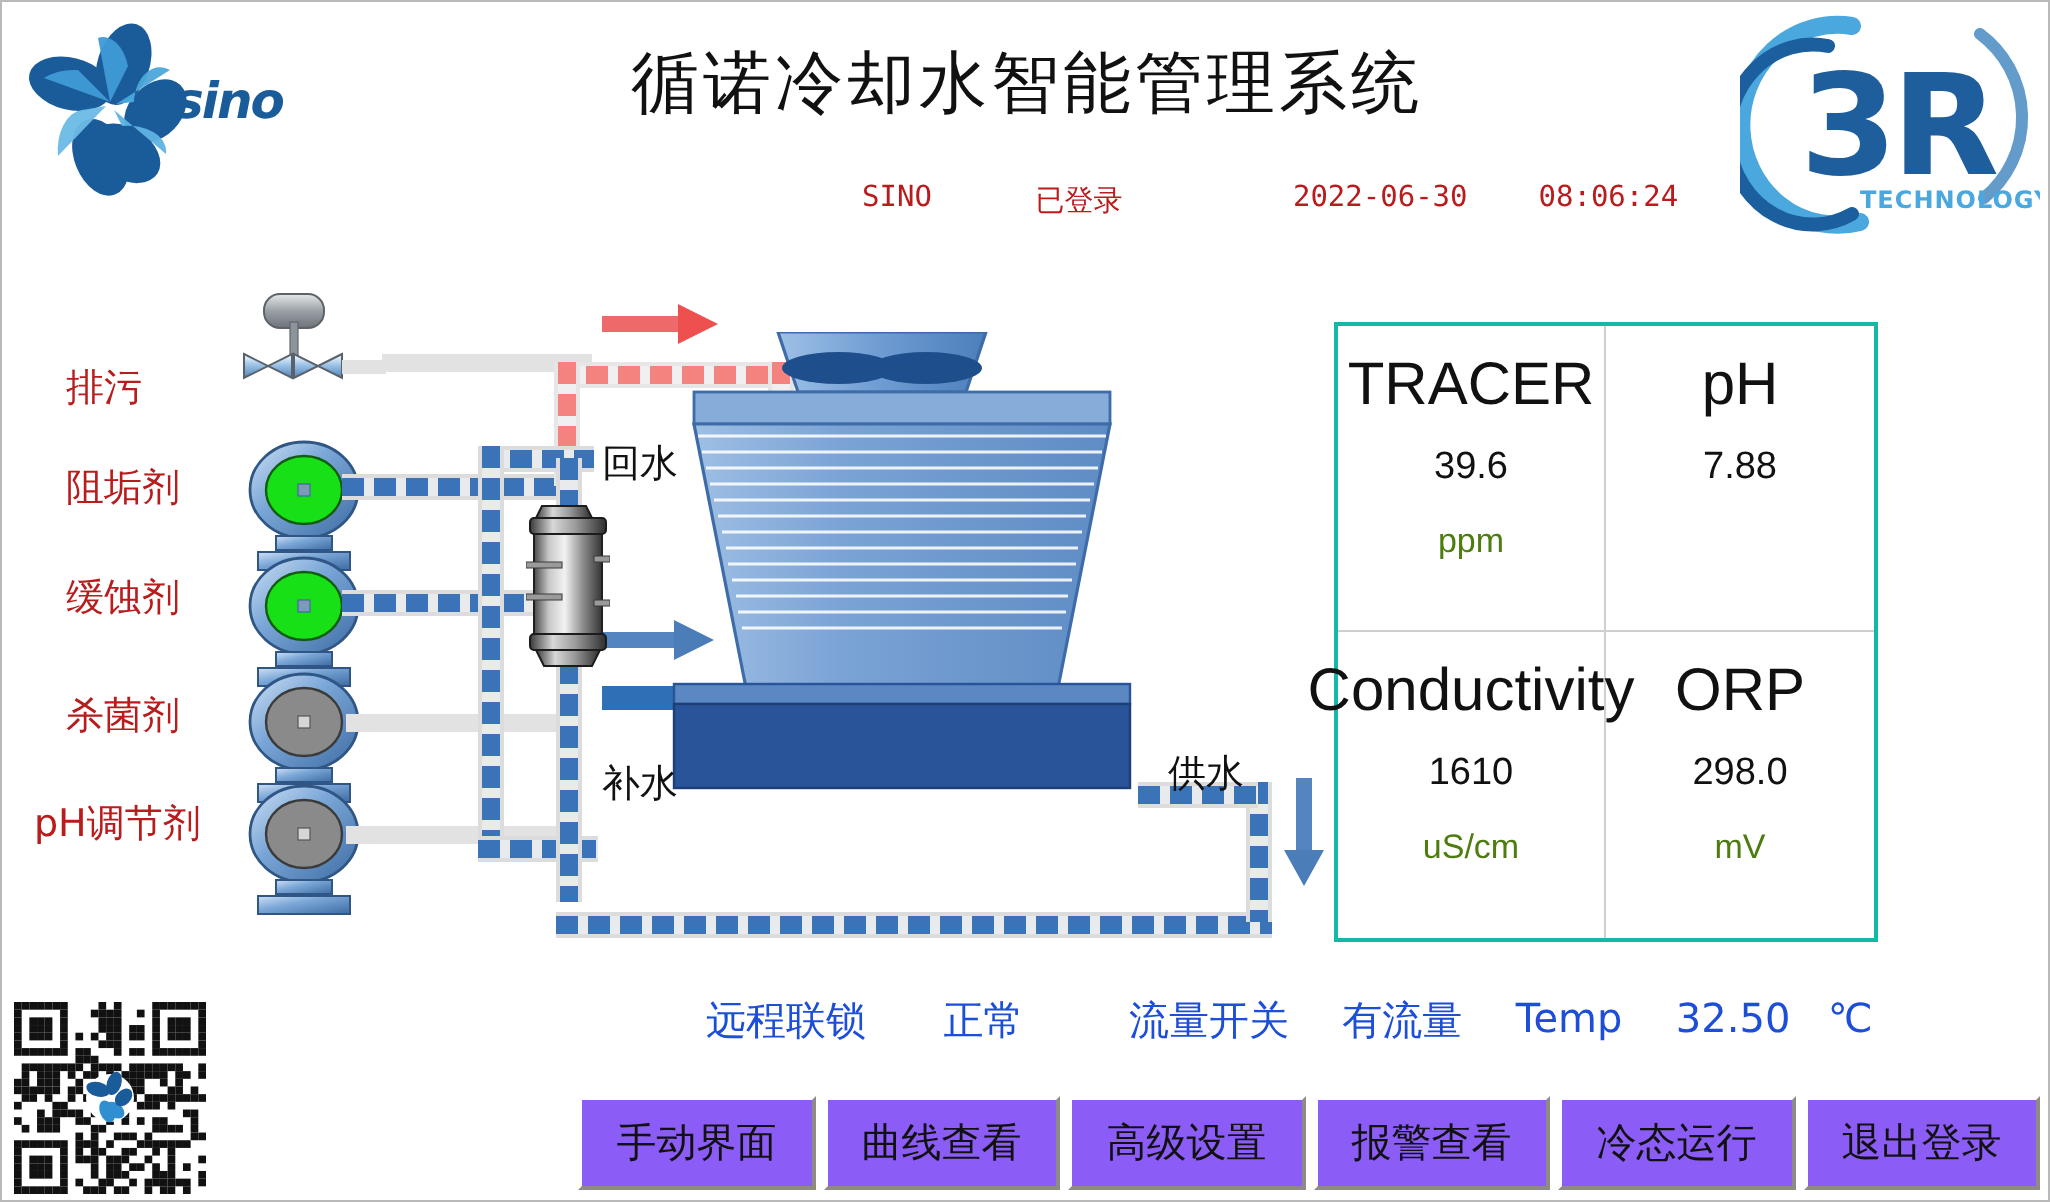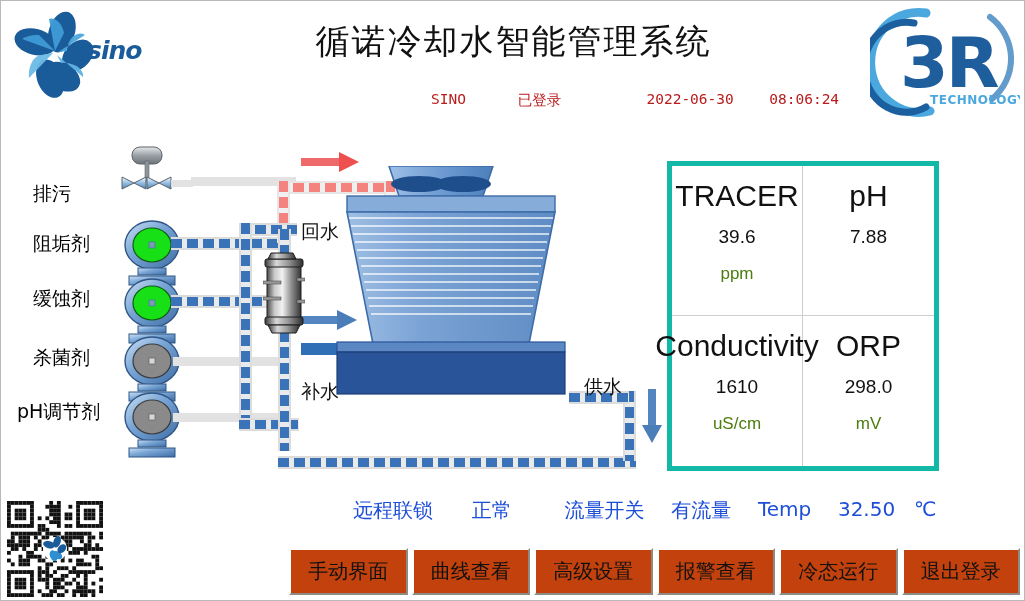--- a/index.html
+++ b/index.html
@@ -22,21 +22,21 @@
     position:absolute;left:430px;top:90px;width:560px;height:22px;
     font-size:14.5px;color:#b91c1c;font-family:"DejaVu Sans Mono","Liberation Mono",monospace;
     white-space:nowrap;
   }
   #statusline span{display:inline-block;vertical-align:top;}
   .sl-user{width:78px;}
   .sl-state{width:120px;}
 
   
   .row-label{
-    position:absolute;font-size:19px;color:#000000;white-space:nowrap;
+    position:absolute;font-size:19px;color:#b91c1c;white-space:nowrap;
     font-family:"DejaVu Sans","Liberation Sans",sans-serif;
   }
 
   
   #valve{position:absolute;left:118px;top:142px;width:74px;height:64px;}
 
   
   .pump{position:absolute;width:62px;height:68px;}
 
   
@@ -76,21 +76,21 @@
   
   .flow-label{
     position:absolute;font-size:19px;color:#111;white-space:nowrap;
     font-family:"DejaVu Sans","Liberation Sans",sans-serif;
     margin-top:20px;
   }
 
   
   #panel{
     position:absolute;left:666px;top:160px;width:272px;height:310px;
-    border:5px solid #14b8a6;box-sizing:border-box;display:flex;flex-wrap:wrap;
+    border:2px solid #14b8a6;box-sizing:border-box;display:flex;flex-wrap:wrap;
     background:#fff;
   }
   .cell{
     width:50%;height:50%;box-sizing:border-box;
     display:flex;flex-direction:column;align-items:center;
     padding-top:14px;
   }
   .cell.b-r{border-right:1px solid #cfcfcf;}
   .cell.b-b{border-bottom:1px solid #cfcfcf;}
   .cell-title{font-size:30px;color:#111;line-height:1.05;margin-bottom:14px;
@@ -107,21 +107,21 @@
   #botstatus span{display:inline-block;vertical-align:top;}
   .bs-gap{width:26px;}
   .bs-gap-s{width:14px;}
 
   
   #buttonbar{
     position:absolute;left:288px;top:547px;width:731px;height:47px;
     display:flex;gap:4px;
   }
   .btn{
-    flex:1 1 0;background:#c2410c;
+    flex:1 1 0;background:#8b5cf6;
     border-top:2px solid #ffffff;border-left:2px solid #ffffff;
     border-right:2px solid #8e8b85;border-bottom:2px solid #8e8b85;
     display:flex;align-items:center;justify-content:center;
     font-size:20px;color:#111;cursor:pointer;box-sizing:border-box;
     font-family:"DejaVu Sans","Liberation Sans",sans-serif;
   }
 
   
   #qr{position:absolute;left:6px;top:500px;width:96px;height:96px;}
 </style>

